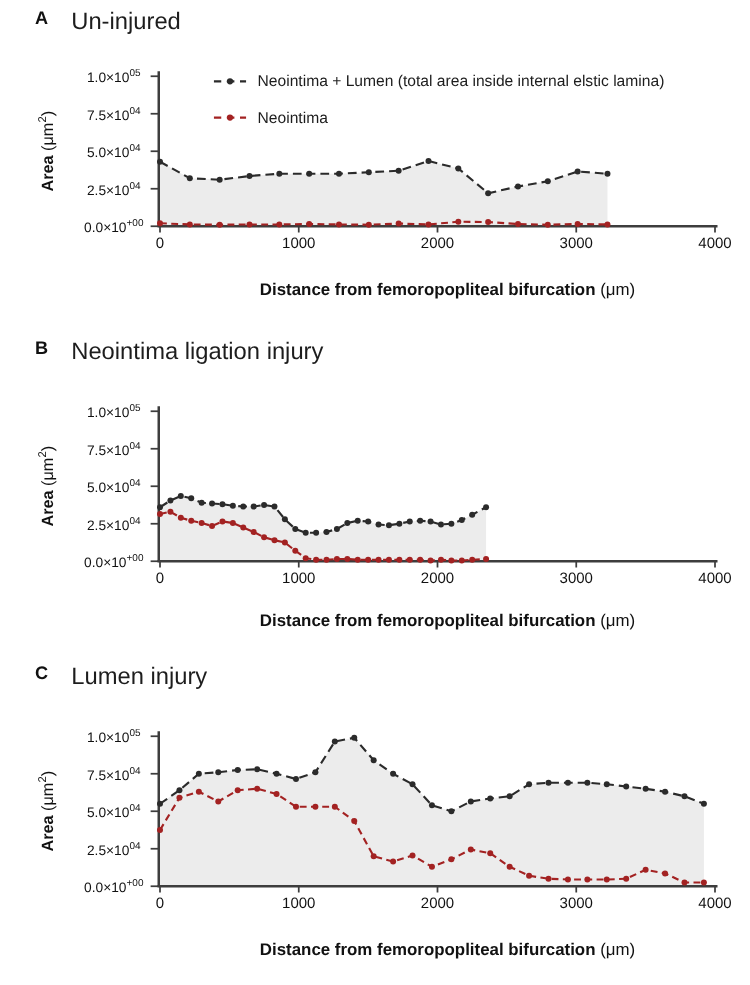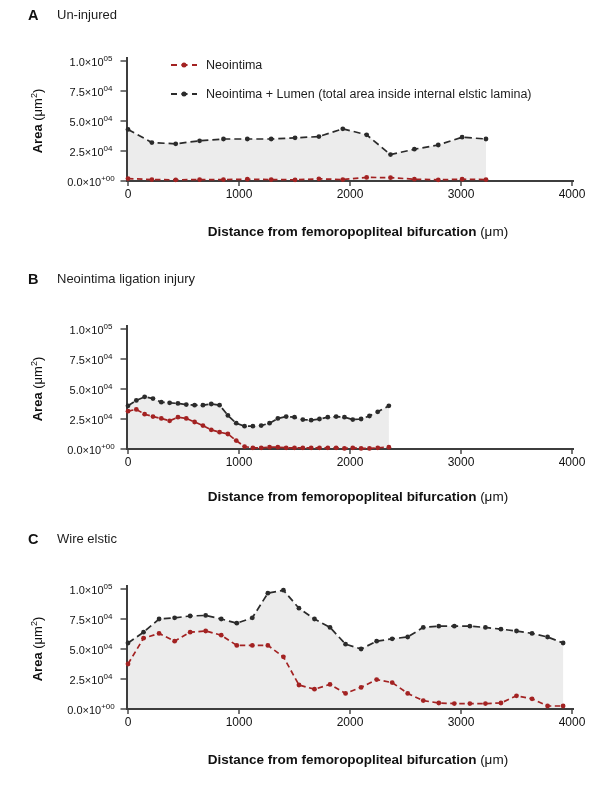--- a/index.html
+++ b/index.html
@@ -3,21 +3,21 @@
 <meta charset="utf-8">
 <style>
   html,body{margin:0;padding:0;background:#ffffff;}
   .fig{position:relative;width:600px;height:788px;background:#fff;
        font-family:"Liberation Sans",sans-serif;overflow:hidden;}
   .panel{position:absolute;left:0;width:600px;}
   .panel-a{top:0;height:260px;}
   .panel-b{top:260px;height:260px;}
   .panel-c{top:520px;height:268px;}
   .pletter{position:absolute;left:28px;font-weight:bold;font-size:14.5px;color:#111;}
-  .ptitle{position:absolute;left:57px;font-size:13px;color:#1d1d1d;}
+  .ptitle{position:absolute;left:57px;font-size:19px;color:#1d1d1d;}
   .panel-a .pletter,.panel-a .ptitle{top:7px;}
   .panel-b .pletter,.panel-b .ptitle{top:11px;}
   .panel-c .pletter,.panel-c .ptitle{top:11px;}
   .chart-svg{position:absolute;top:0;left:0;}
   .ylab{position:absolute;left:37px;transform:translate(-50%,-50%) rotate(-90deg);
         font-size:13px;color:#111;white-space:nowrap;}
   .panel-a .ylab{top:121px;}
   .panel-b .ylab{top:129px;}
   .panel-c .ylab{top:129px;}
   .ylab .bold{font-weight:bold;}
@@ -98,31 +98,31 @@
             <circle cx="414.38" cy="179.2" r="2.4" fill="#a32222"></circle>
             <circle cx="438.245" cy="179.8" r="2.4" fill="#a32222"></circle>
             <circle cx="462.11" cy="179.2" r="2.4" fill="#a32222"></circle>
             <circle cx="485.975" cy="179.56" r="2.4" fill="#a32222"></circle>
           </g>
         </svg>
       </div>
     <div class="legend">
       <div class="legend-row">
         <svg class="legend-marker" viewBox="0 0 26 8">
+          <line x1="0" y1="4" x2="26" y2="4" stroke-width="1.8" stroke-dasharray="6 4.5" stroke="#2b2b2b"></line>
+          <circle cx="13" cy="4" r="2.5" fill="#2b2b2b"></circle>
+        </svg>
+        <span class="legend-label">Neointima + Lumen (total area inside internal elstic lamina)</span>
+      </div>
+      <div class="legend-row">
+        <svg class="legend-marker" viewBox="0 0 26 8">
           <line x1="0" y1="4" x2="26" y2="4" stroke-width="1.8" stroke-dasharray="6 4.5" stroke="#a32222"></line>
           <circle cx="13" cy="4" r="2.5" fill="#a32222"></circle>
         </svg>
         <span class="legend-label">Neointima</span>
-      </div>
-      <div class="legend-row">
-        <svg class="legend-marker" viewBox="0 0 26 8">
-          <line x1="0" y1="4" x2="26" y2="4" stroke-width="1.8" stroke-dasharray="6 4.5" stroke="#2b2b2b"></line>
-          <circle cx="13" cy="4" r="2.5" fill="#2b2b2b"></circle>
-        </svg>
-        <span class="legend-label">Neointima + Lumen (total area inside internal elstic lamina)</span>
       </div>
     </div>
     <div class="xlab">
       <span class="bold">Distance from femoropopliteal bifurcation</span><span> (μm)</span>
     </div>
   <div class="ytick" style="top: 54px;"><span>1.0×10</span><sup>05</sup></div>
       <div class="ytick" style="top: 84px;"><span>7.5×10</span><sup>04</sup></div>
       <div class="ytick" style="top: 114px;"><span>5.0×10</span><sup>04</sup></div>
       <div class="ytick" style="top: 144px;"><span>2.5×10</span><sup>04</sup></div>
       <div class="ytick" style="top: 174px;"><span>0.0×10</span><sup>+00</sup></div>
@@ -236,21 +236,21 @@
       <div class="ytick" style="top: 182px;"><span>0.0×10</span><sup>+00</sup></div>
       <div class="xtick" style="left: 98px; top: 195px;">0</div>
       <div class="xtick" style="left: 209px; top: 195px;">1000</div>
       <div class="xtick" style="left: 320px; top: 195px;">2000</div>
       <div class="xtick" style="left: 431px; top: 195px;">3000</div>
       <div class="xtick" style="left: 542px; top: 195px;">4000</div>
     </section>
 
   <section class="panel panel-c">
     <span class="pletter">C</span>
-    <span class="ptitle">Wire elstic</span>
+    <span class="ptitle">Lumen injury</span>
     <div class="ylab">
       <span class="bold">Area</span><span> (μm</span><sup>2</sup><span>)</span>
     </div>
     <div class="chart-host">
         <svg class="chart-svg" width="600" height="268" viewBox="0 0 600 268">
           <polygon points="128,189 128,123 143.54,112.2 159.08,99 174.62,97.8 190.16,96 205.7,95.39999999999999 221.24,99 236.78,103.2 252.32,97.8 267.86,73.2 283.4,70.2 298.94,88.2 314.48,99 330.02,107.39999999999999 345.56,124.19999999999999 361.1,129 376.64,121.2 392.18,118.80000000000001 407.72,117 423.26,107.39999999999999 438.8,106.2 454.34000000000003,106.2 469.88,106.2 485.42,107.39999999999999 500.96,109.19999999999999 516.5,111 532.04,113.4 547.5799999999999,117 563.12,123 563.12,189" fill="#ececec"></polygon>
           <line x1="127" y1="65" x2="127" y2="189" stroke="#3d3d3d" stroke-width="2"></line>
           <line x1="126" y1="189" x2="574" y2="189" stroke="#3d3d3d" stroke-width="2"></line>
           <line x1="120.5" y1="69" x2="127" y2="69" stroke="#3d3d3d" stroke-width="1.4"></line>
           <line x1="120.5" y1="99" x2="127" y2="99" stroke="#3d3d3d" stroke-width="1.4"></line>

